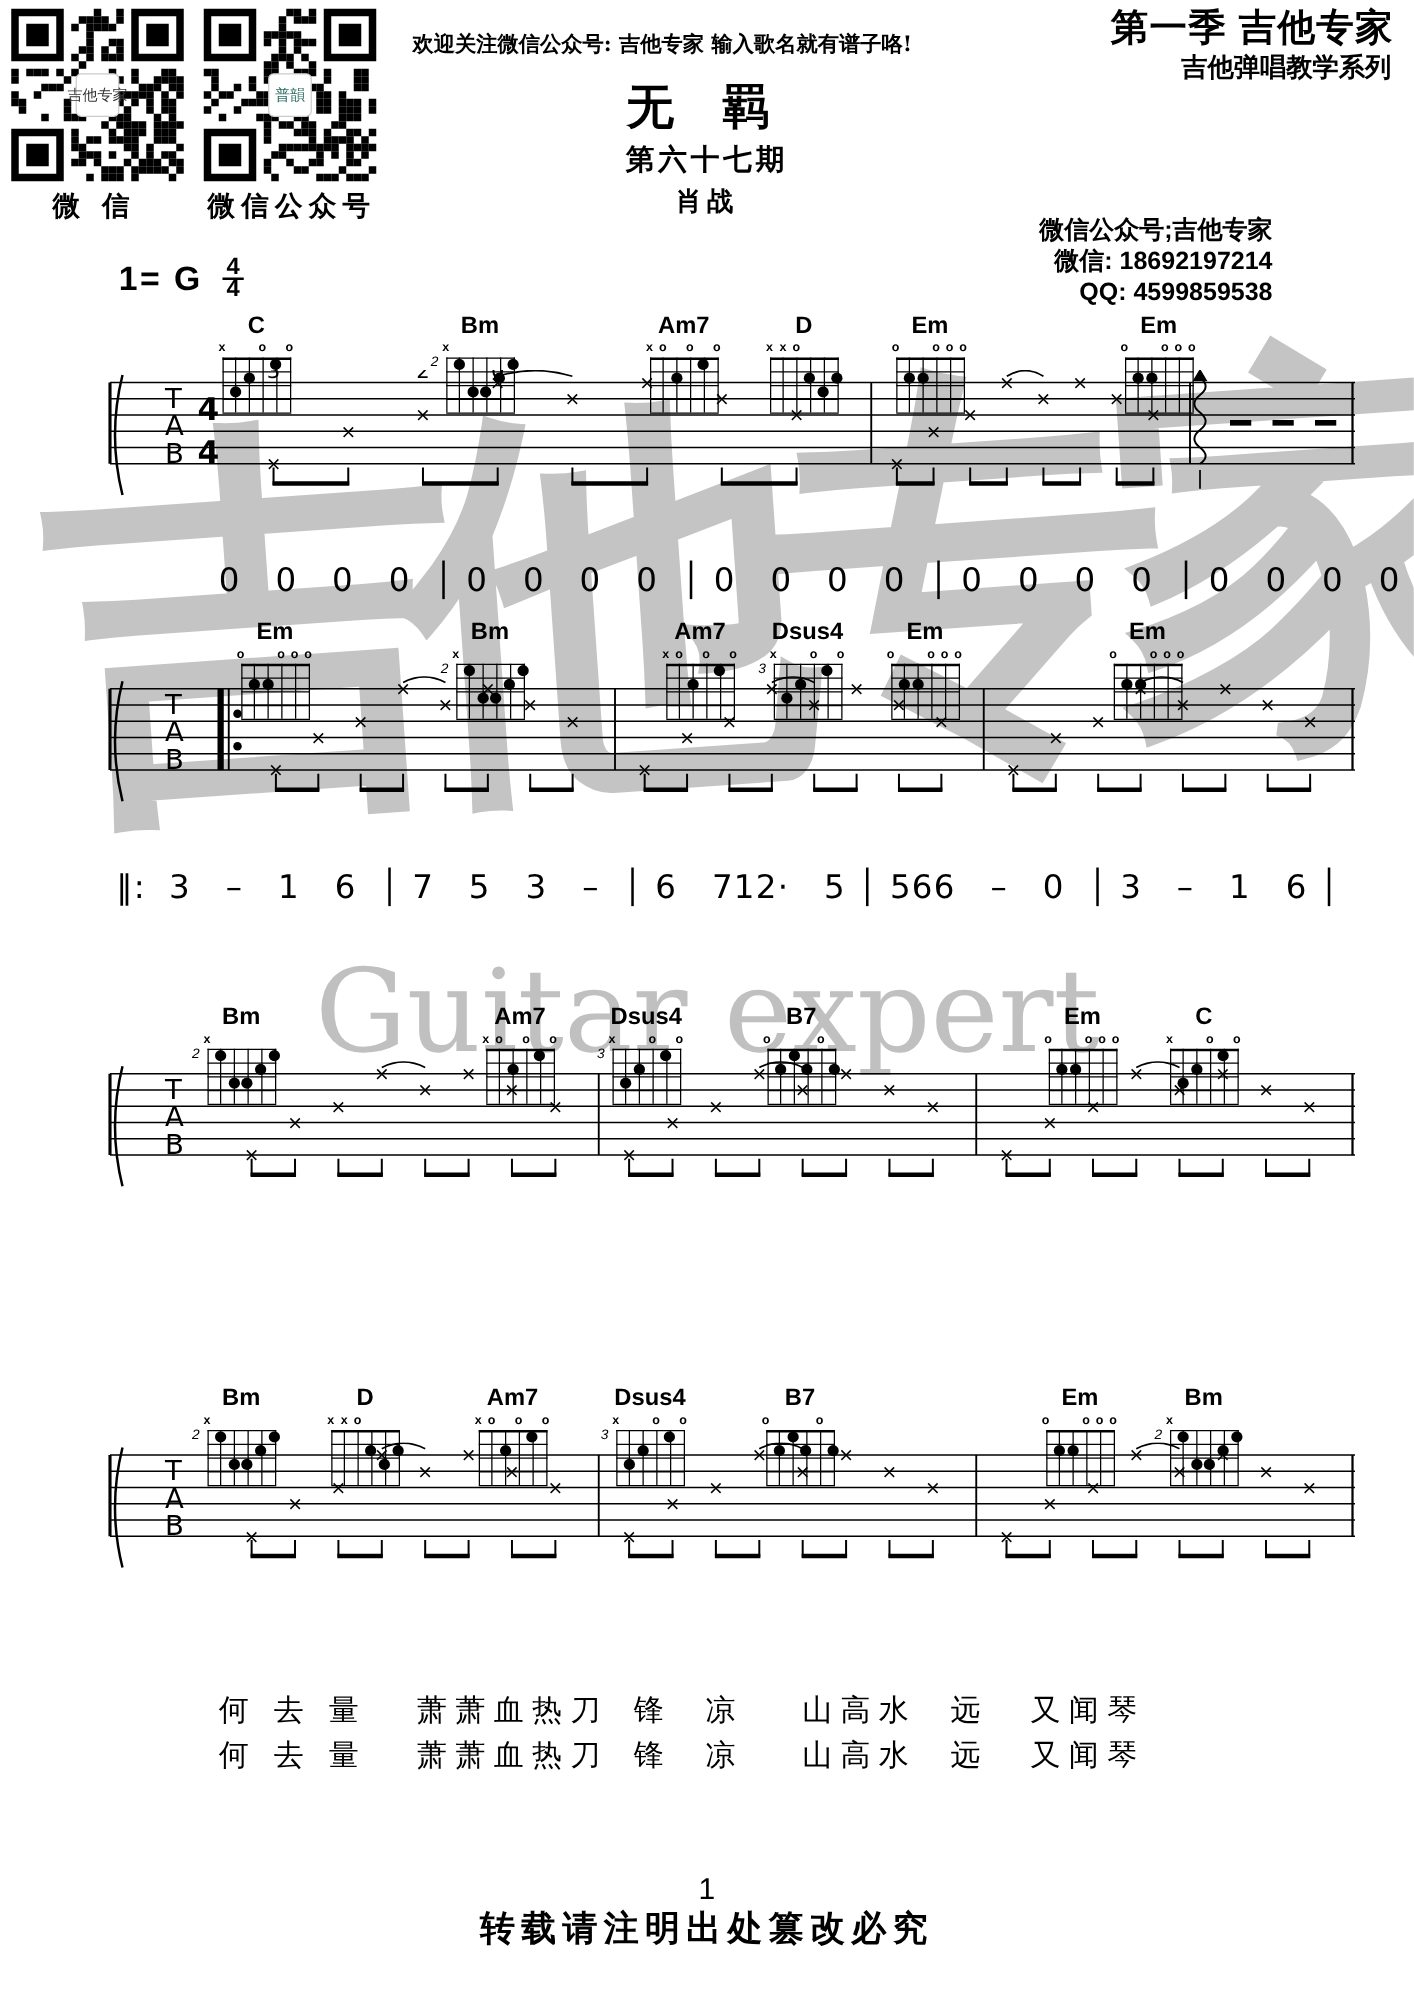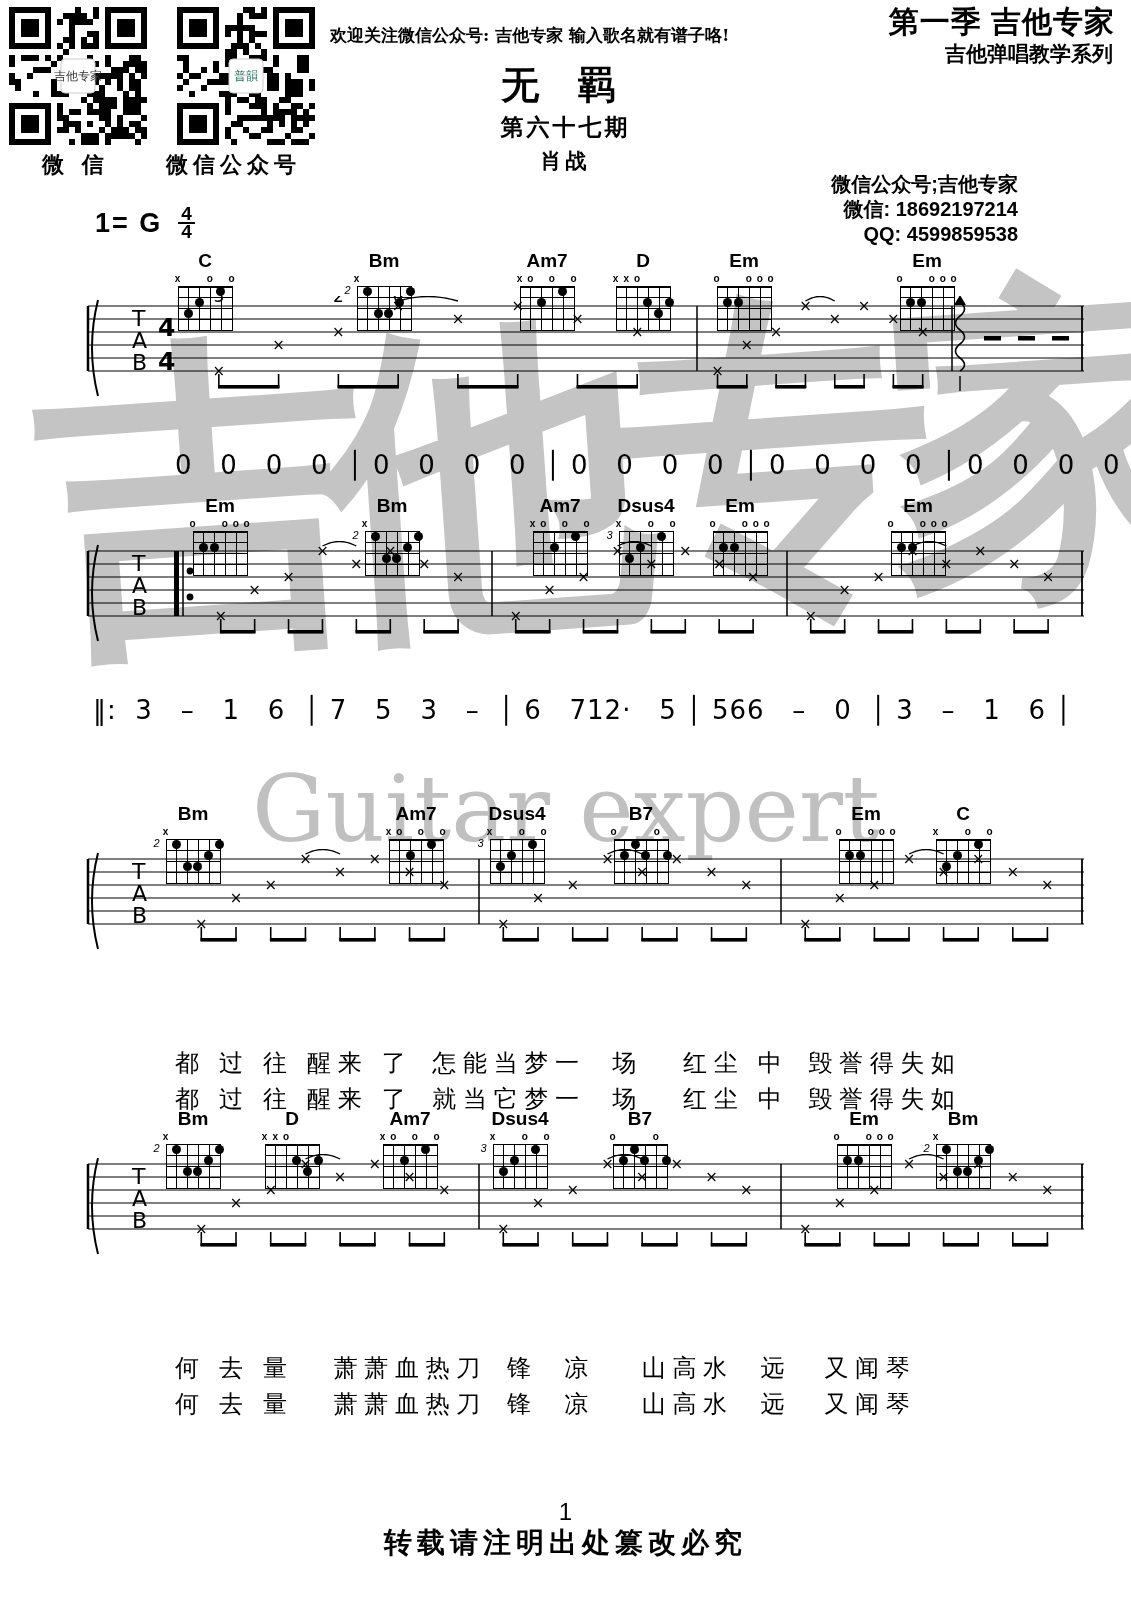--- a/index.html
+++ b/index.html
@@ -216,21 +216,21 @@
       <rect x="17" y="17" width="18" height="18" fill="#000"></rect>
       <rect x="101" y="5" width="42" height="42" fill="#000"></rect>
       <rect x="107" y="11" width="30" height="30" fill="#fff"></rect>
       <rect x="113" y="17" width="18" height="18" fill="#000"></rect>
       <rect x="5" y="101" width="42" height="42" fill="#000"></rect>
       <rect x="11" y="107" width="30" height="30" fill="#fff"></rect>
       <rect x="17" y="113" width="18" height="18" fill="#000"></rect>
       <rect x="57" y="57" width="34" height="34" rx="4" fill="#fff" stroke="#ccc"></rect>
       <text x="74" y="78" text-anchor="middle" font-size="12" fill="#333">吉他专家</text>
     </svg></div>
-<div class="qr" style="left:172px;top:2px"><svg width="148" height="148" viewBox="0 0 148 148">
+<div class="qr" style="left:158px;top:2px"><svg width="148" height="148" viewBox="0 0 148 148">
       <rect x="0" y="0" width="148" height="148" fill="#fff"></rect>
       <rect x="71" y="5" width="6" height="6" fill="#000"></rect>
       <rect x="77" y="5" width="6" height="6" fill="#000"></rect>
       <rect x="89" y="5" width="6" height="6" fill="#000"></rect>
       <rect x="65" y="11" width="6" height="6" fill="#000"></rect>
       <rect x="77" y="11" width="6" height="6" fill="#000"></rect>
       <rect x="83" y="11" width="6" height="6" fill="#000"></rect>
       <rect x="89" y="11" width="6" height="6" fill="#000"></rect>
       <rect x="65" y="17" width="6" height="6" fill="#000"></rect>
       <rect x="53" y="23" width="6" height="6" fill="#000"></rect>
@@ -1050,22 +1050,20 @@
         <line x1="827.0114942528736" y1="78" x2="827.0114942528736" y2="92" stroke="#000" stroke-width="1.6"></line>
         <rect x="791.6137931034483" y="89" width="36.19770114942535" height="3.6" fill="#000"></rect>
         <line x1="861.6091954022988" y1="78" x2="861.6091954022988" y2="92" stroke="#000" stroke-width="1.6"></line>
         <line x1="896.2068965517242" y1="78" x2="896.2068965517242" y2="92" stroke="#000" stroke-width="1.6"></line>
         <rect x="860.8091954022989" y="89" width="36.19770114942535" height="3.6" fill="#000"></rect>
         <line x1="930.8045977011494" y1="78" x2="930.8045977011494" y2="92" stroke="#000" stroke-width="1.6"></line>
         <line x1="965.4022988505748" y1="78" x2="965.4022988505748" y2="92" stroke="#000" stroke-width="1.6"></line>
         <rect x="930.0045977011495" y="89" width="36.19770114942535" height="3.6" fill="#000"></rect>
         <path d="M827.0114942528736 5 Q844.3103448275863 -4 861.6091954022988 5" fill="none" stroke="#000" stroke-width="1.4"></path>
       </svg></div>
-  <div class="lyr a" style="padding-left:90px">都   过   往   醒 来   了    怎 能 当 梦 一     场       红 尘   中    毁 誉 得 失 如</div>
-  <div class="lyr b" style="padding-left:90px">都   过   往   醒 来   了    就 当 它 梦 一     场       红 尘   中    毁 誉 得 失 如</div>
 </section>
 
 <section class="system" style="top:1108px">
   <div class="chordrow">
       <div class="chord" style="left: 155px;">
         <div class="cname">Bm</div>
         <div class="cgrid">
           <div class="vl" style="left: 0px;"></div>
           <div class="vl" style="left: 10.8px;"></div>
           <div class="vl" style="left: 21.6px;"></div>

